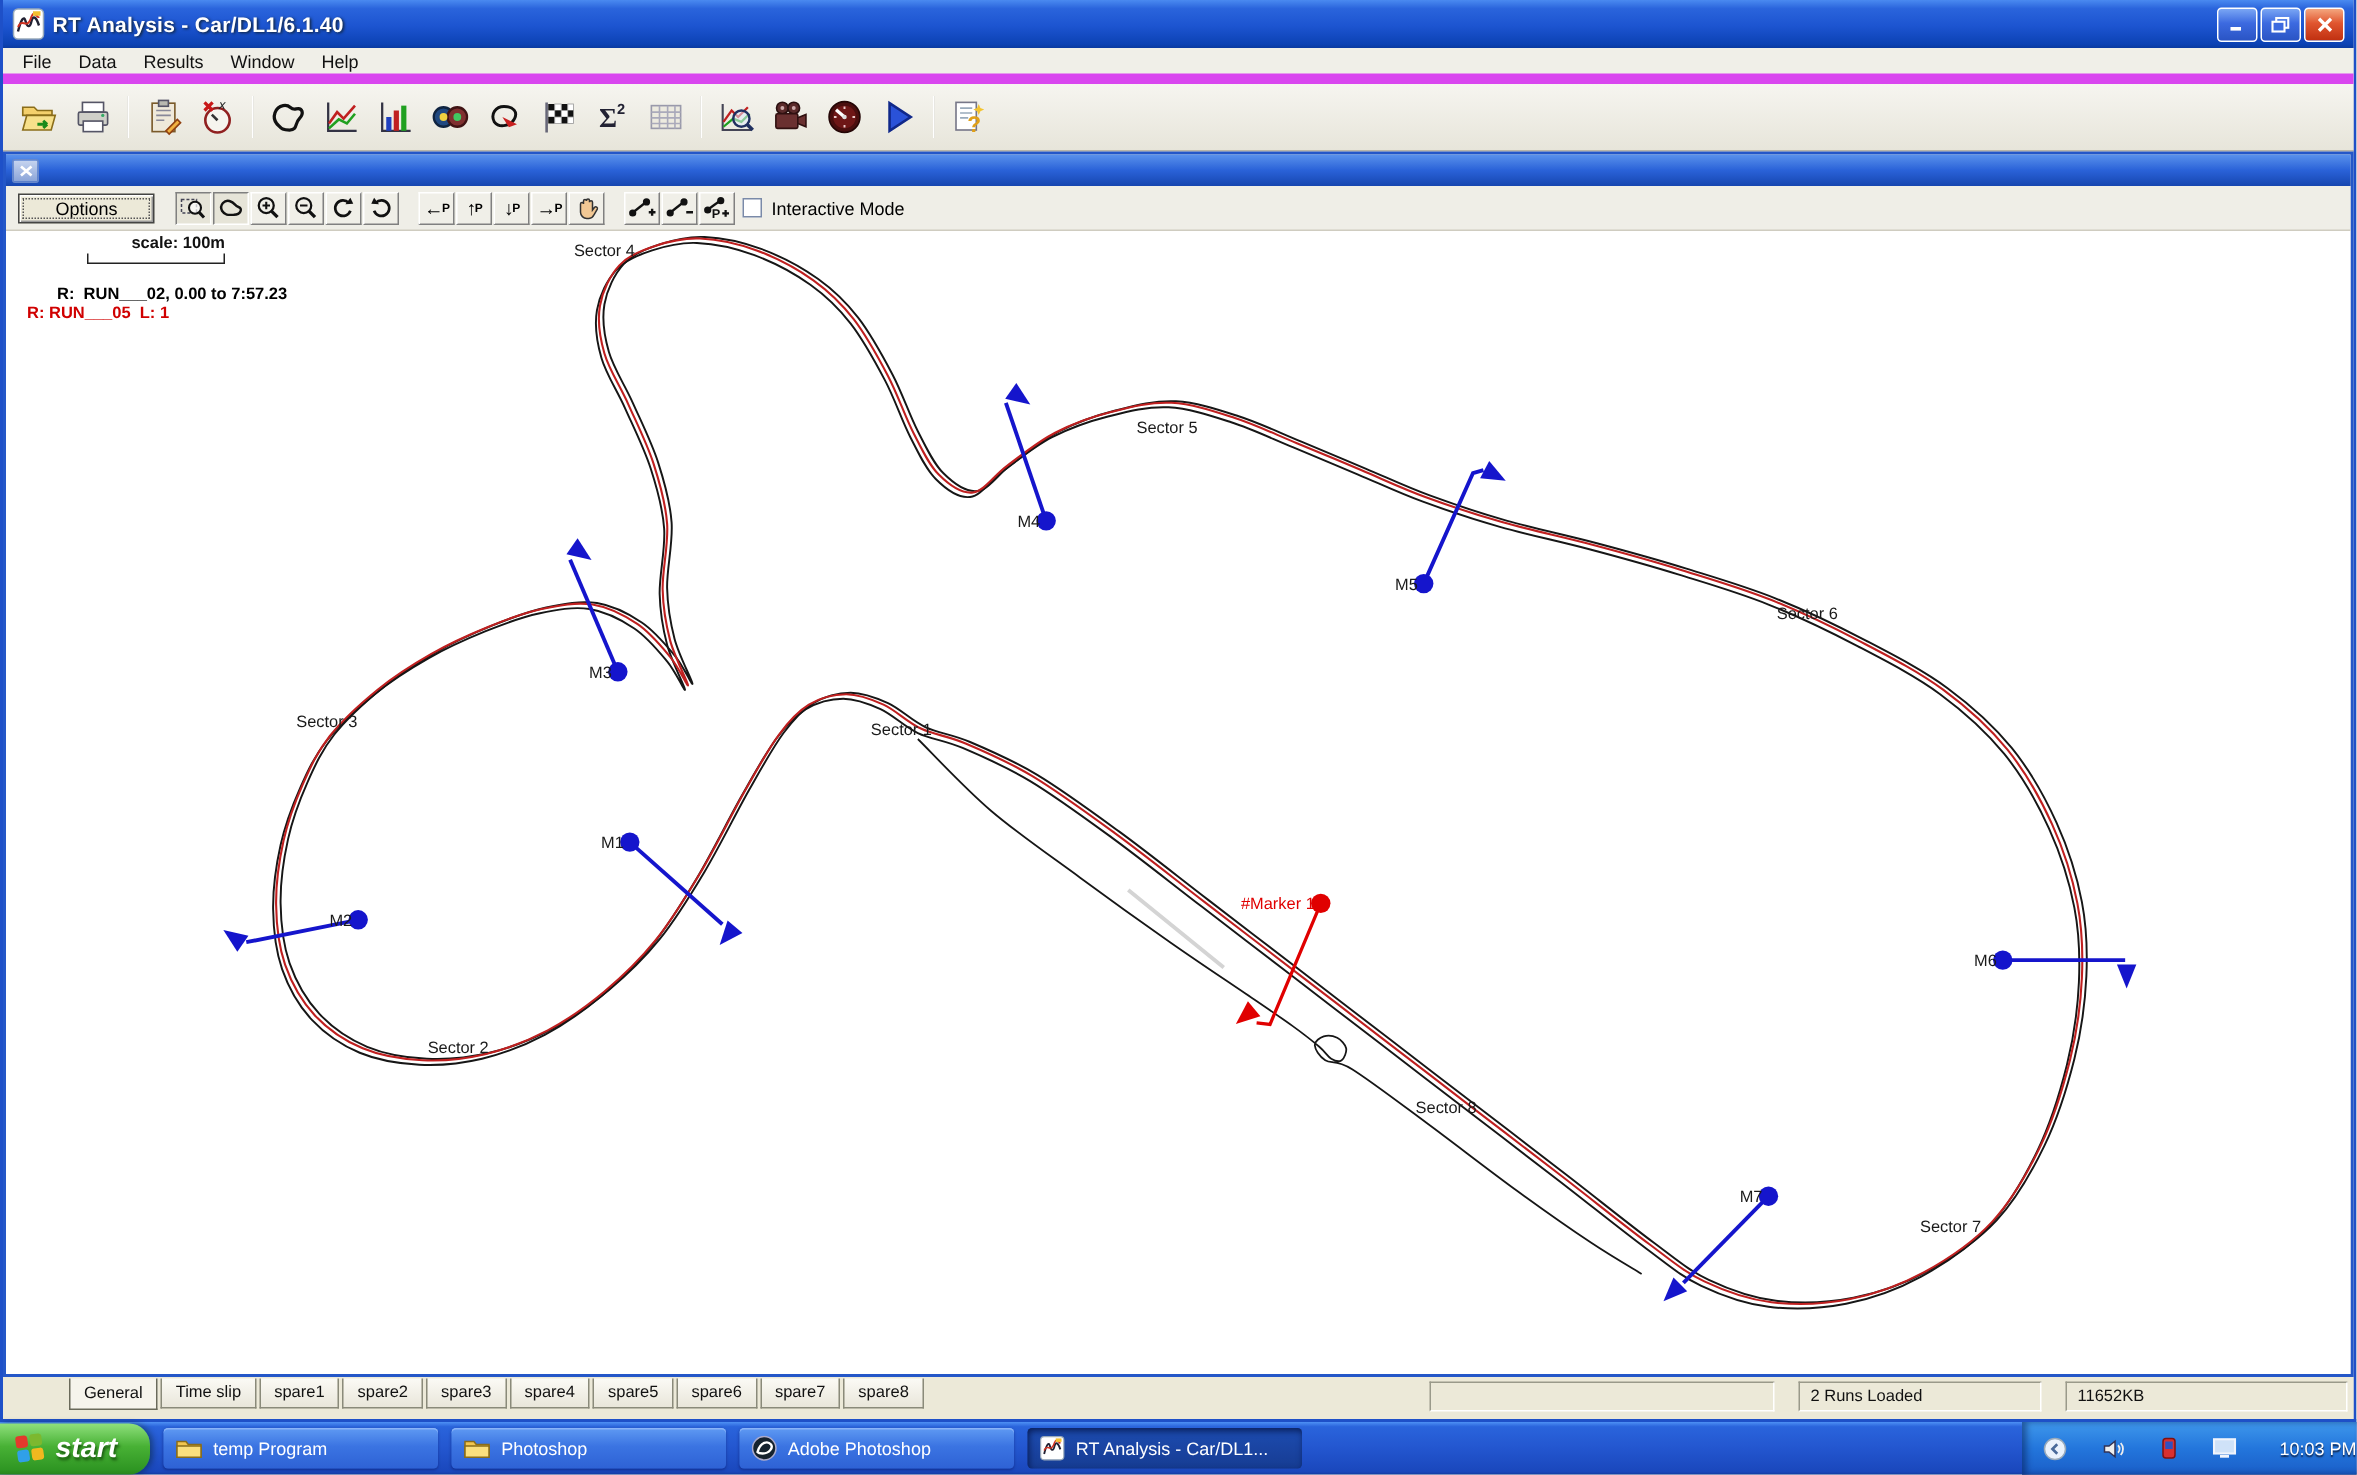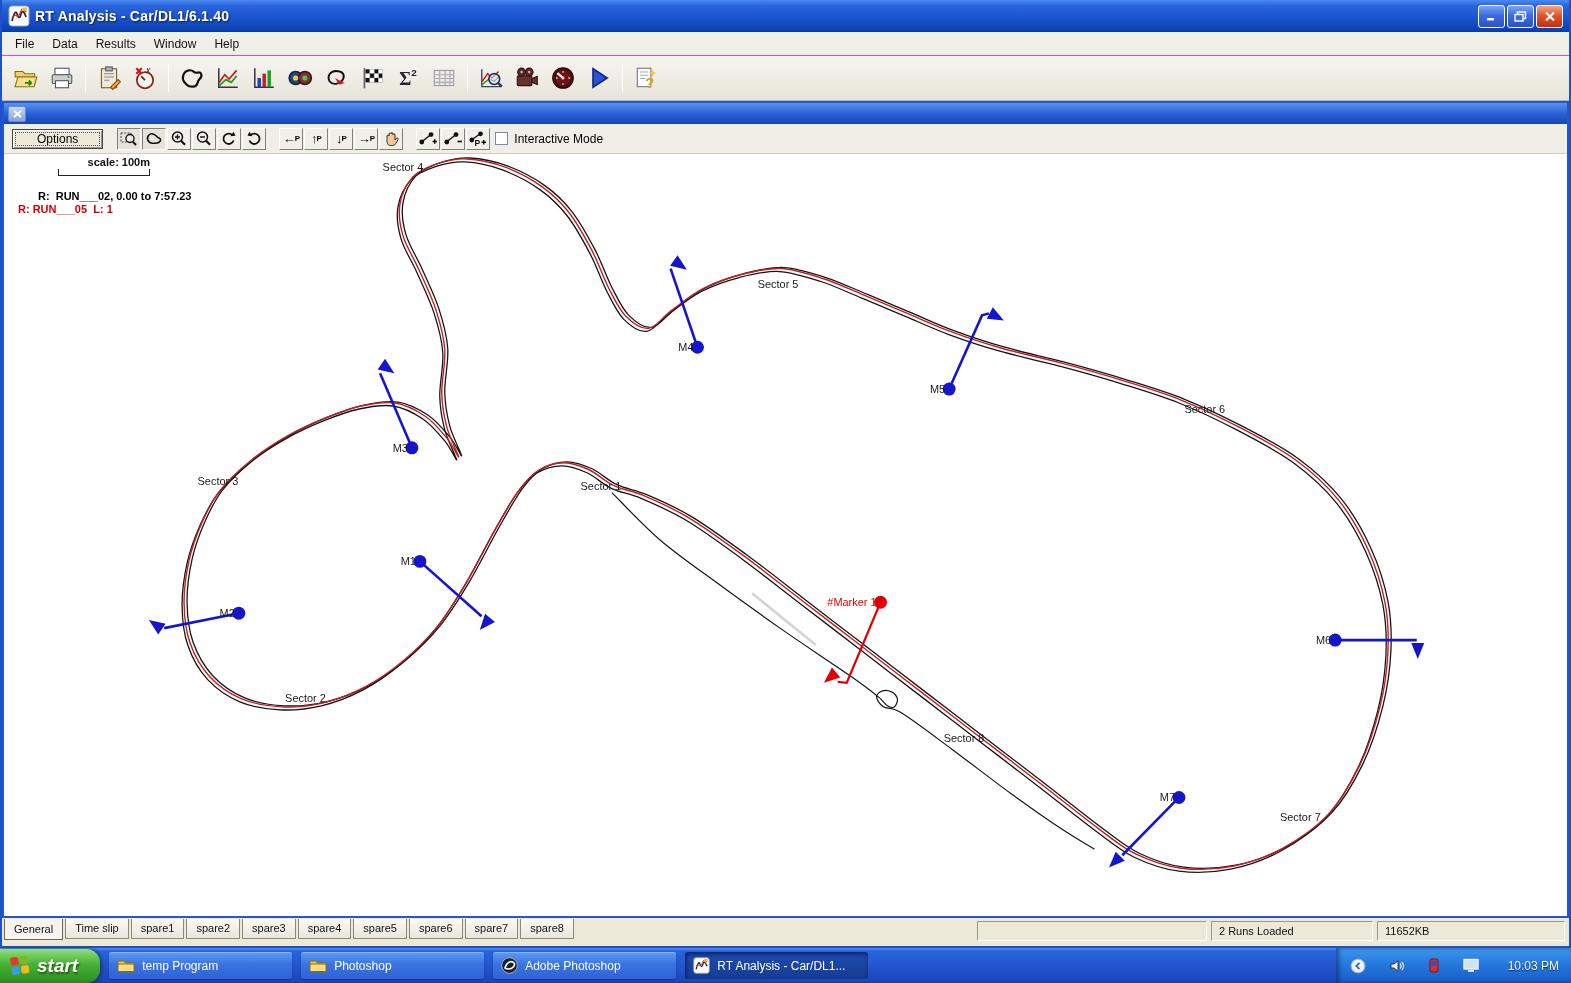--- a/index.html
+++ b/index.html
@@ -12,21 +12,21 @@
   .titlebar{height:32px;flex:0 0 32px;display:flex;align-items:center;padding:0 4px;
     background:linear-gradient(180deg,#4a8af0 0%,#2a64dc 18%,#1c54d0 55%,#0c42b4 92%,#0a3aa0 100%);}
   .app-icon{width:22px;height:22px;margin:0 5px 0 2px;display:inline-flex;}
   .title-text{color:#fff;font-weight:bold;font-size:14px;text-shadow:1px 1px 2px #123;letter-spacing:.2px;flex:1;}
   .win-btns{display:flex;gap:2px;margin-right:2px;}
   .wbtn{width:27px;height:23px;border-radius:3px;border:1px solid #fff;display:flex;align-items:center;justify-content:center;}
   .wbtn.blue{background:linear-gradient(180deg,#7aa6f4 0%,#3c6ae0 45%,#2a54c4 100%);}
   .wbtn.red{background:linear-gradient(180deg,#f4a67e 0%,#e0552f 45%,#c03010 100%);}
 
   .menubar{height:24px;flex:0 0 24px;display:flex;align-items:center;background:#f0efe8;
-    border-bottom:1px solid #d946ef;padding-left:4px;}
+    border-bottom:7px solid #d946ef;padding-left:4px;}
   .menu-item{font-size:12px;padding:3px 9px;color:#111;}
 
   .toolbar{height:45px;flex:0 0 45px;display:flex;align-items:center;background:linear-gradient(180deg,#f6f5f0,#e7e5da);
     border-bottom:1px solid #b8b5a8;padding-left:6px;}
   .tbtn{width:32px;height:32px;display:flex;align-items:center;justify-content:center;margin:0 2px;}
   .tsep{width:1px;height:28px;background:#b0ada0;border-right:1px solid #fff;margin:0 5px;}
 
   
   .trackview{flex:1;display:flex;flex-direction:column;border:2px solid #2457c8;min-height:0;}
   .tv-title{height:21px;flex:0 0 21px;display:flex;align-items:center;padding:0 4px;
@@ -47,42 +47,42 @@
   .imode{display:inline-flex;align-items:center;gap:6px;margin-left:4px;font-size:12px;}
   .cb{width:13px;height:13px;background:#fff;border:1px solid #7a8aa8;display:inline-block;}
 
   .map{flex:1;position:relative;background:#fff;overflow:hidden;min-height:0;}
   .map svg.mapsvg{position:absolute;inset:0;width:100%;height:100%;}
   .scalebox{position:absolute;left:54px;top:2px;font-size:11px;font-weight:bold;color:#111;text-align:right;}
   .scale-bracket{width:92px;height:7px;border-left:1px solid #222;border-right:1px solid #222;border-bottom:1px solid #222;margin-top:1px;}
   .runinfo{position:absolute;left:14px;top:36px;font-size:11px;font-weight:bold;line-height:13px;white-space:pre;}
 
   
-  .bottombar{height:28px;flex:0 0 28px;display:flex;align-items:flex-start;background:#ece9d8;padding:1px 2px 0 2px;}
+  .bottombar{height:28px;flex:0 0 28px;display:flex;align-items:flex-start;background:#ece9d8;padding:1px 2px 0 2px;margin-left:42px;}
   .tabs{display:flex;align-items:flex-start;}
   .tab{font-size:11px;padding:3px 9px 4px 9px;background:linear-gradient(180deg,#fbfaf5,#e9e6da);
     border:1px solid #8a8a7a;border-top:none;margin-right:2px;color:#111;}
   .tab.active{background:#f6f4ec;padding-top:4px;border-color:#6a6a5a;font-weight:normal;}
-  .statuspanels{margin-left:auto;display:flex;gap:4px;padding-top:2px;margin-right:2px;justify-content:flex-end;}
+  .statuspanels{margin-left:auto;display:flex;gap:16px;padding-top:2px;margin-right:2px;justify-content:flex-end;}
   .spanel{height:20px;font-size:11px;padding:3px 7px;background:#ece9d8;color:#111;
     border:1px solid;border-color:#9a9a8a #fff #fff #9a9a8a;white-space:nowrap;}
 
   
   .taskbar{position:absolute;left:0;bottom:0;width:1571px;height:35px;display:flex;align-items:center;
     background:linear-gradient(180deg,#4d90f4 0%,#2a64dc 9%,#2356cf 50%,#1a47bc 95%,#123a9e 100%);}
   .startbtn{height:34px;padding:0 22px 0 10px;display:flex;align-items:center;gap:6px;
     background:linear-gradient(180deg,#8fe07c 0%,#48b135 45%,#2f9623 90%,#27851c 100%);
     border-radius:0 14px 14px 0;box-shadow:2px 0 4px rgba(0,20,0,.4);}
   .startbtn .stext{color:#fff;font-size:19px;font-weight:bold;font-style:italic;text-shadow:1px 2px 2px #1a5a10;}
   .taskbtn{height:27px;width:183px;margin-left:9px;display:flex;align-items:center;gap:7px;padding:0 8px;
     border-radius:3px;background:linear-gradient(180deg,#5f9af3 0%,#3b74e2 45%,#2e62d5 100%);
     box-shadow:inset 0 1px 0 #8ab4f8,0 1px 2px rgba(0,0,60,.35);color:#fff;font-size:12px;white-space:nowrap;overflow:hidden;}
   .taskbtn.active{background:linear-gradient(180deg,#1c4cb0 0%,#1a44a2 50%,#163c92 100%);
     box-shadow:inset 1px 2px 4px rgba(5,20,70,.8);}
-  .tray{margin-left:auto;height:35px;display:flex;align-items:center;gap:23px;padding:0 12px 0 14px;
+  .tray{margin-left:auto;height:35px;display:flex;align-items:center;gap:23px;padding:0 0 0 14px;
     background:linear-gradient(180deg,#3f98ec 0%,#2376dc 50%,#1a5ec8 100%);
     box-shadow:inset 3px 0 4px rgba(0,10,60,.45);}
   .tray .clock{color:#fff;font-size:12px;margin-left:4px;text-shadow:0 1px 1px #124;}
   .ticon{display:inline-flex;align-items:center;}
 </style>
 </head>
 <body>
 
 <div class="app">
 

